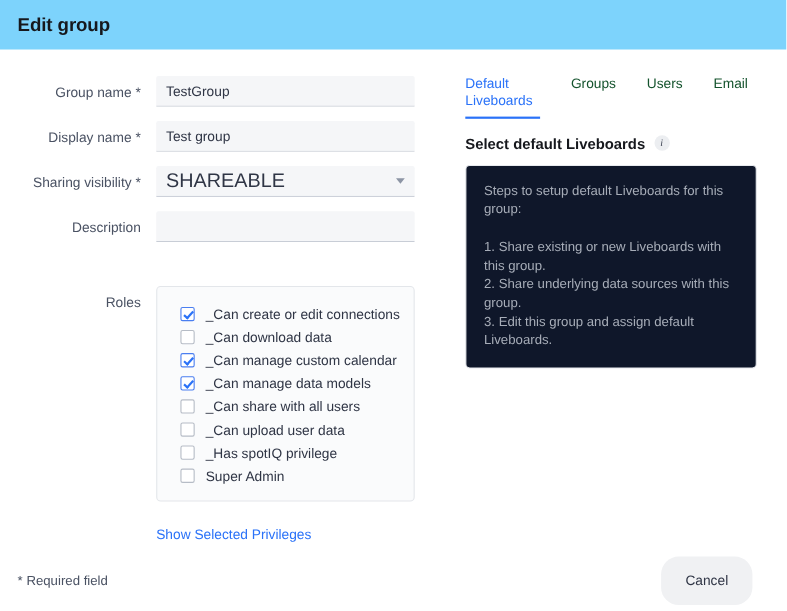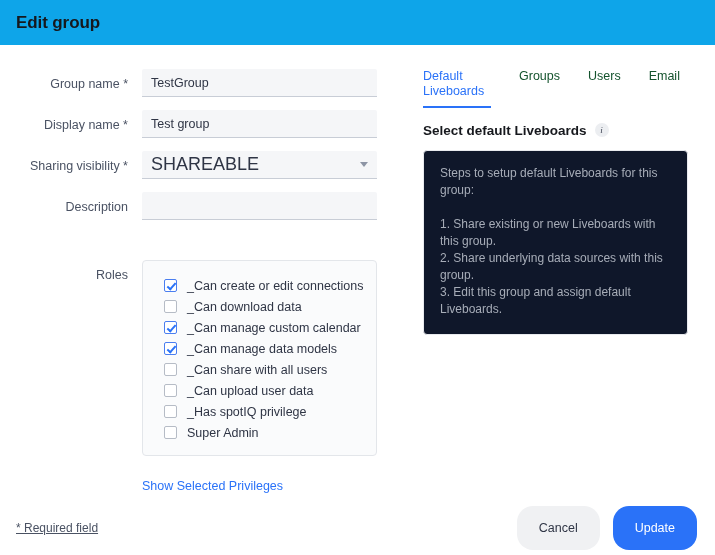--- a/index.html
+++ b/index.html
@@ -12,21 +12,21 @@
     background: #ffffff;
     font-family: "Liberation Sans", sans-serif;
     color: #2f3545;
     overflow: hidden;
     position: relative;
   }
 
   
   .header {
     height: 45px;
-    background: #0ea5e9;
+    background: #7dd3fc;
     display: flex;
     align-items: center;
     padding-left: 16px;
     box-sizing: border-box;
     text-align: center;
   }
   .header-title {
     font-size: 17px;
     font-weight: bold;
     color: #16181d;
@@ -243,21 +243,20 @@
     bottom: 0;
     height: 55px;
     display: flex;
     align-items: center;
     padding: 0 18px 0 16px;
     box-sizing: border-box;
   }
   .required-note {
     font-size: 12px;
     color: #4a5263;
-    text-decoration: underline;
   }
   .footer-spacer { flex: 1; }
   .btn {
     border: none;
     border-radius: 16px;
     height: 44px;
     padding: 0 22px;
     font-size: 12.5px;
     font-family: "Liberation Sans", sans-serif;
     cursor: pointer;
@@ -384,14 +383,13 @@
     </div>
 
   </div>
 
 </div>
 
 <div class="footer">
   <div class="required-note">* Required field</div>
   <div class="footer-spacer"></div>
   <button class="btn btn-cancel">Cancel</button>
-  <button class="btn btn-update">Update</button>
 </div>
 
 </body></html>

